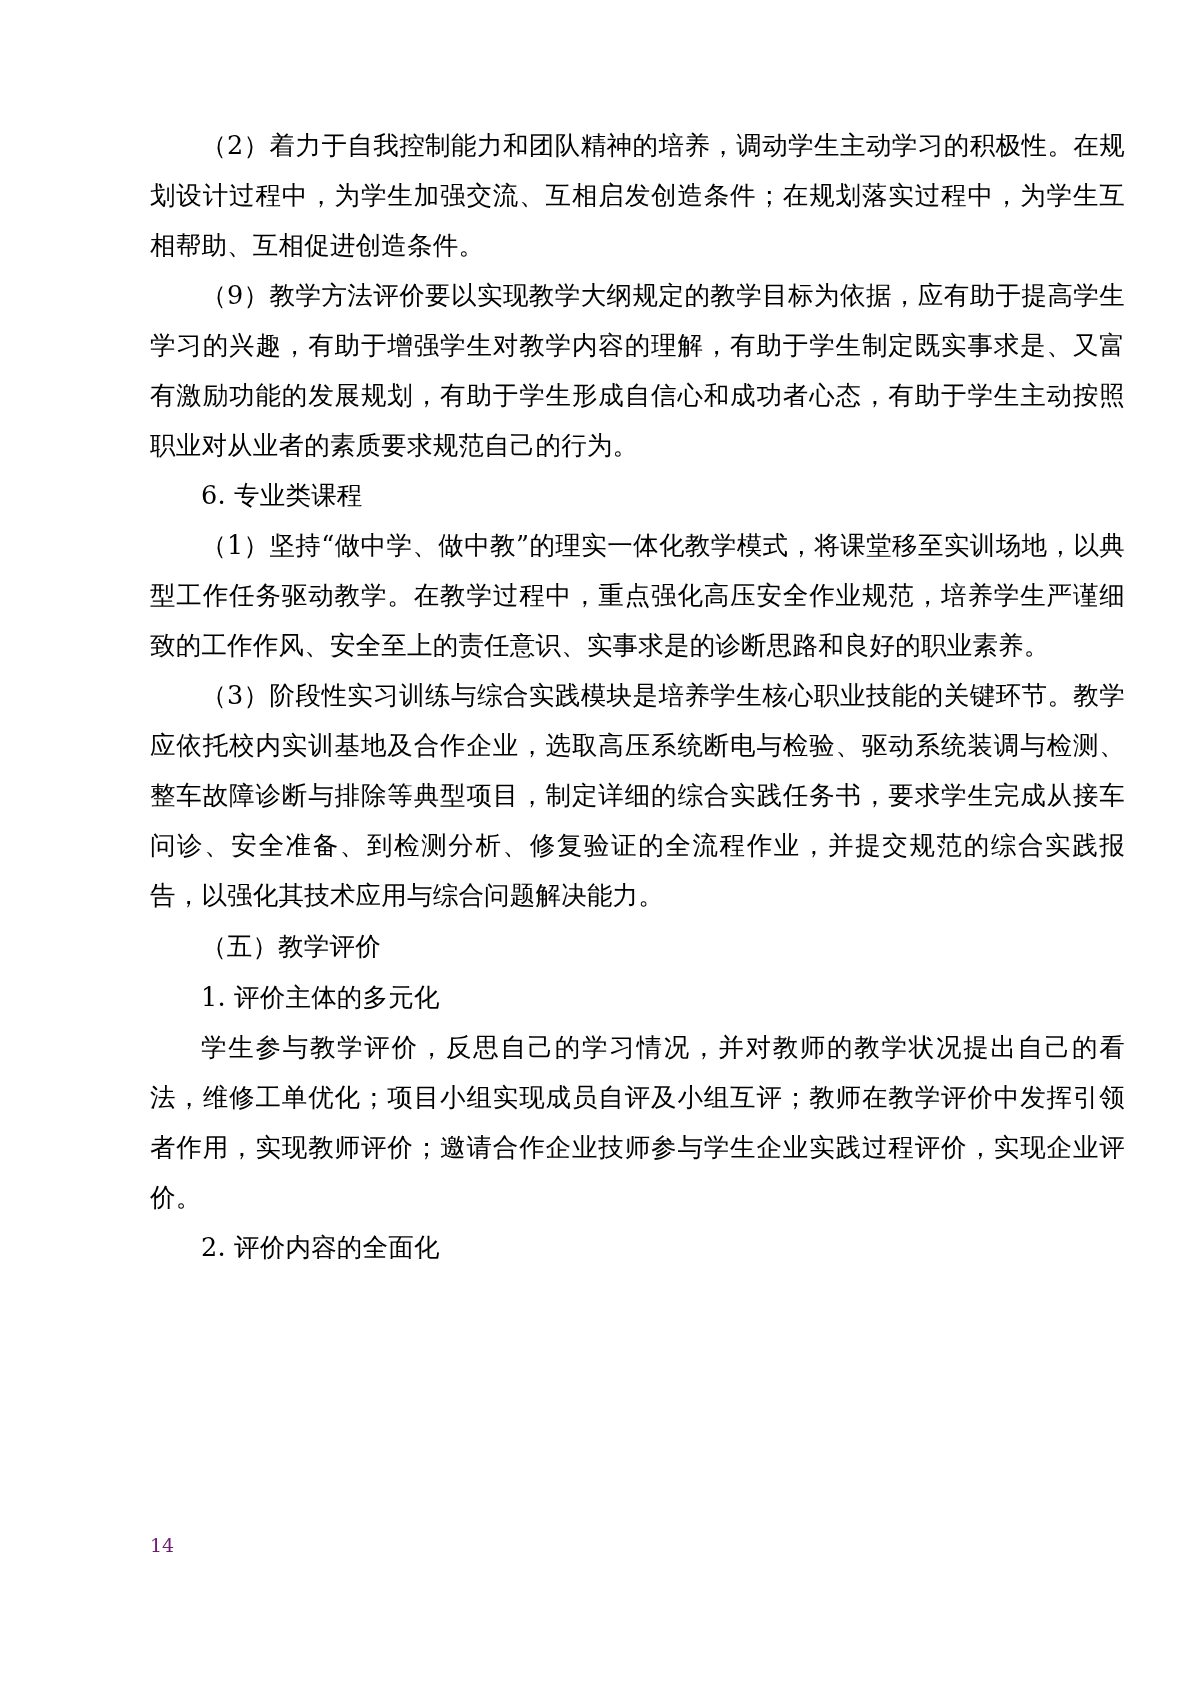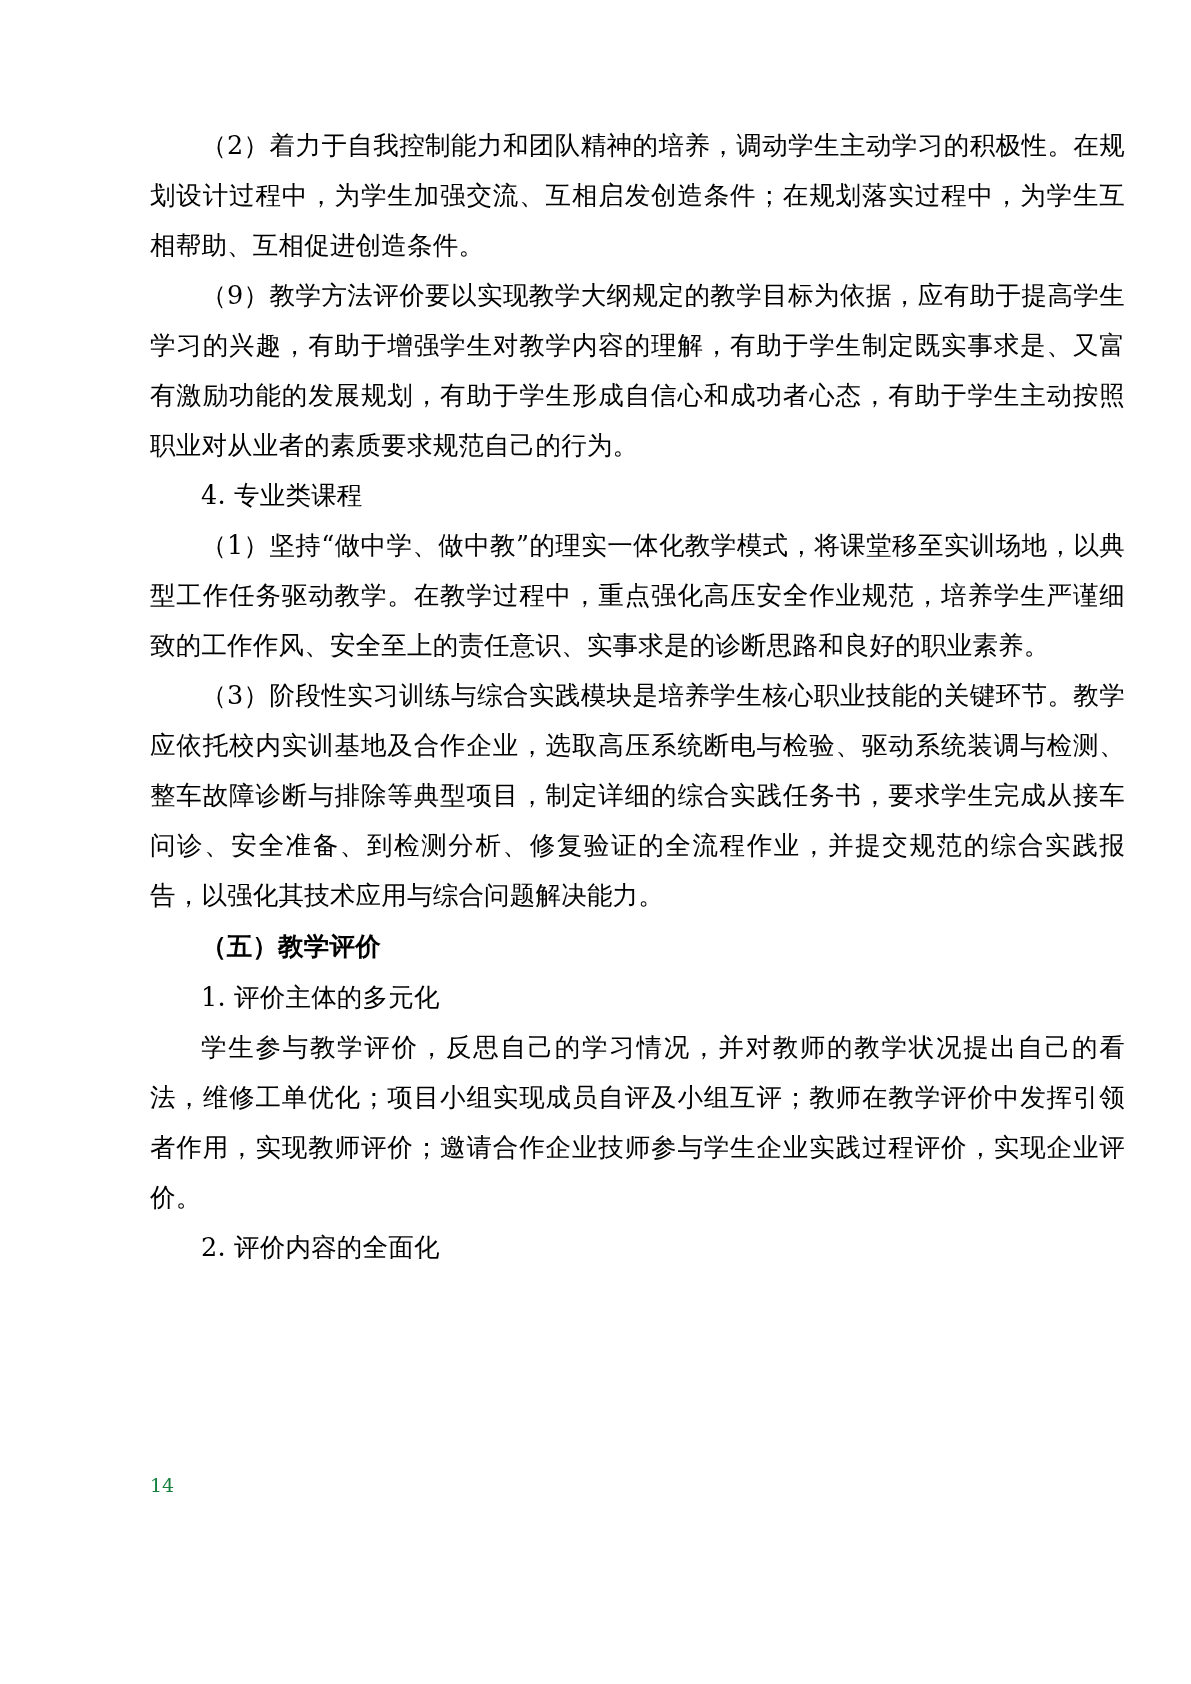--- a/index.html
+++ b/index.html
@@ -30,46 +30,46 @@
     text-justify: inter-ideograph;
     letter-spacing: 0.2px;
   }
   p.para {
     margin: 0;
     text-indent: 2em;
   }
   p.heading {
     margin: 0;
     text-indent: 2em;
-    font-weight: bold;
+    font-weight: normal;
     font-size: 25.5px;
     line-height: 52px;
   }
   p.sub-label {
     margin: 0;
     text-indent: 2em;
   }
   .page-number {
     position: absolute;
     left: 150px;
-    top: 1474px;
+    top: 1534px;
     font-size: 19px;
     font-family: "DejaVu Serif", "Liberation Serif", serif;
-    color: #15803d;
+    color: #701a75;
   }
 </style>
 </head>
 <body>
 
 <div class="page">
   <div class="body-text">
 
     <p class="para">（2）着力于自我控制能力和团队精神的培养，调动学生主动学习的积极性。在规划设计过程中，为学生加强交流、互相启发创造条件；在规划落实过程中，为学生互相帮助、互相促进创造条件。</p>
     <p class="para">（9）教学方法评价要以实现教学大纲规定的教学目标为依据，应有助于提高学生学习的兴趣，有助于增强学生对教学内容的理解，有助于学生制定既实事求是、又富有激励功能的发展规划，有助于学生形成自信心和成功者心态，有助于学生主动按照职业对从业者的素质要求规范自己的行为。</p>
-    <p class="sub-label">4. 专业类课程</p>
+    <p class="sub-label">6. 专业类课程</p>
     <p class="para">（1）坚持“做中学、做中教”的理实一体化教学模式，将课堂移至实训场地，以典型工作任务驱动教学。在教学过程中，重点强化高压安全作业规范，培养学生严谨细致的工作作风、安全至上的责任意识、实事求是的诊断思路和良好的职业素养。</p>
     <p class="para">（3）阶段性实习训练与综合实践模块是培养学生核心职业技能的关键环节。教学应依托校内实训基地及合作企业，选取高压系统断电与检验、驱动系统装调与检测、整车故障诊断与排除等典型项目，制定详细的综合实践任务书，要求学生完成从接车问诊、安全准备、到检测分析、修复验证的全流程作业，并提交规范的综合实践报告，以强化其技术应用与综合问题解决能力。</p>
     <p class="heading">（五）教学评价</p>
     <p class="sub-label">1. 评价主体的多元化</p>
     <p class="para">学生参与教学评价，反思自己的学习情况，并对教师的教学状况提出自己的看法，维修工单优化；项目小组实现成员自评及小组互评；教师在教学评价中发挥引领者作用，实现教师评价；邀请合作企业技师参与学生企业实践过程评价，实现企业评价。</p>
     <p class="sub-label">2. 评价内容的全面化</p>
 
   </div>
   <div class="page-number">14</div>
 </div>

